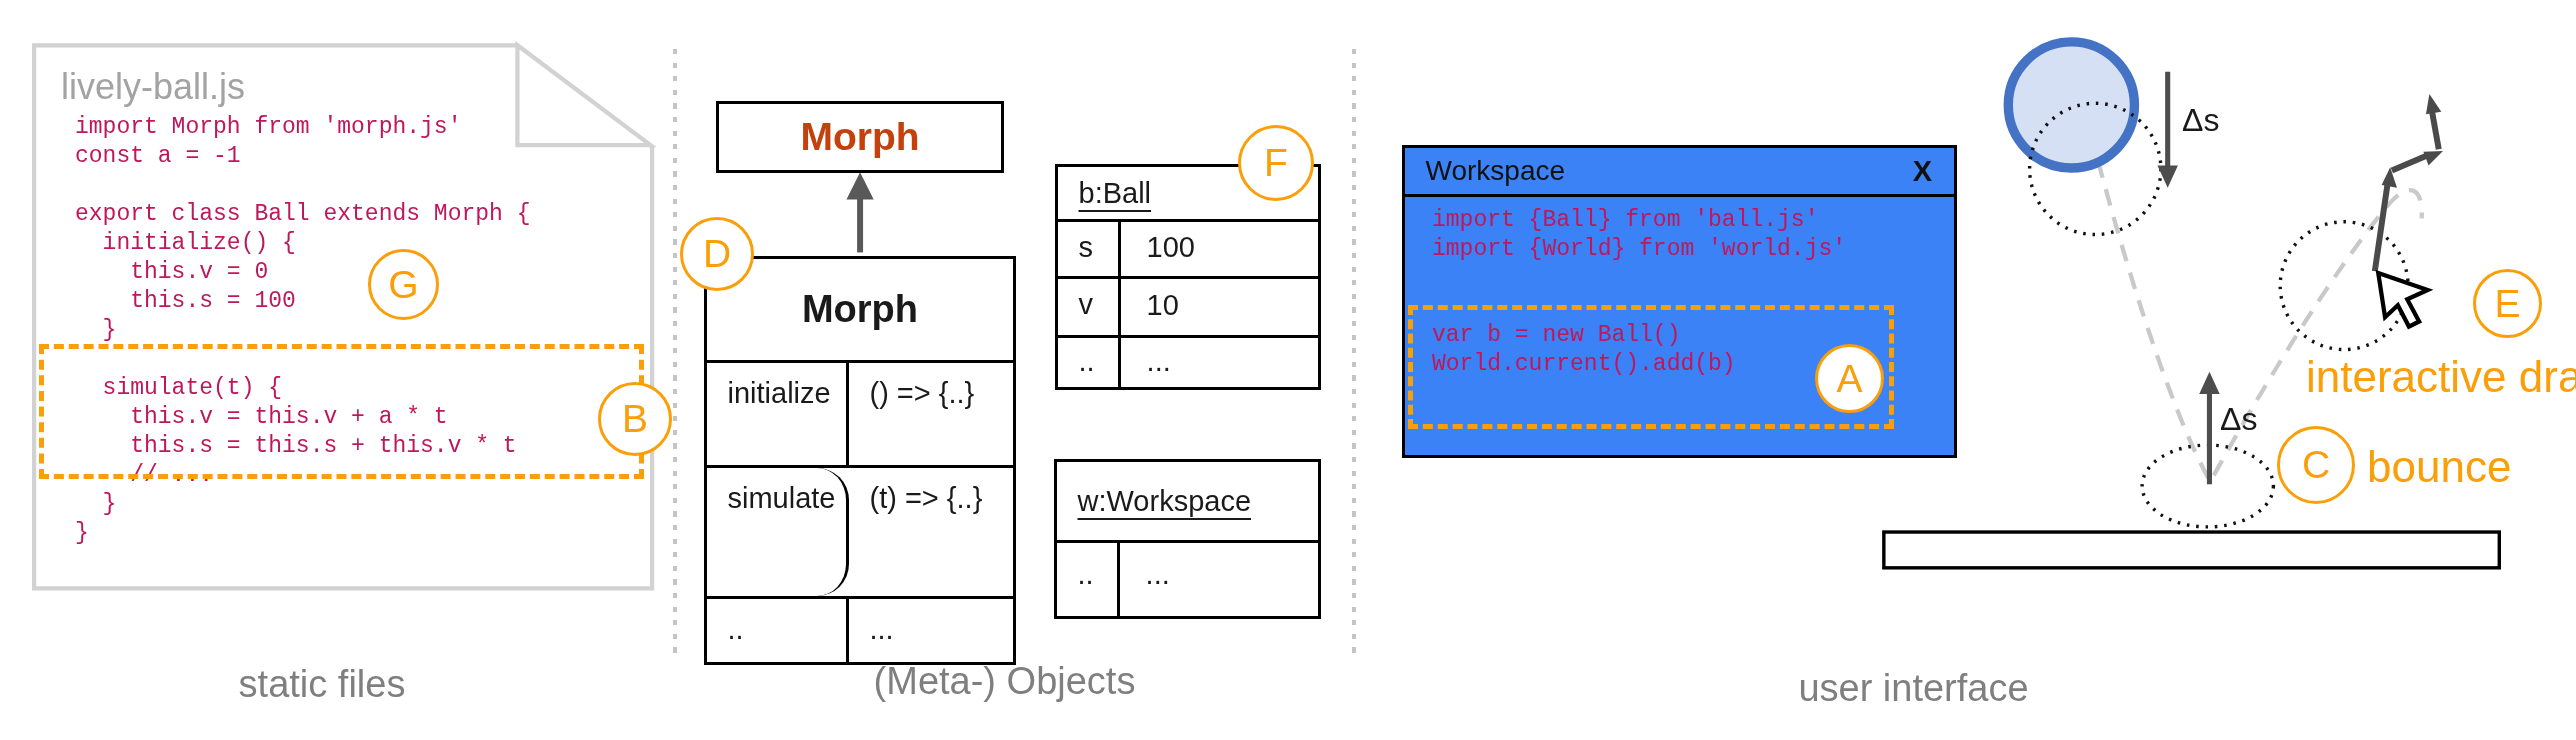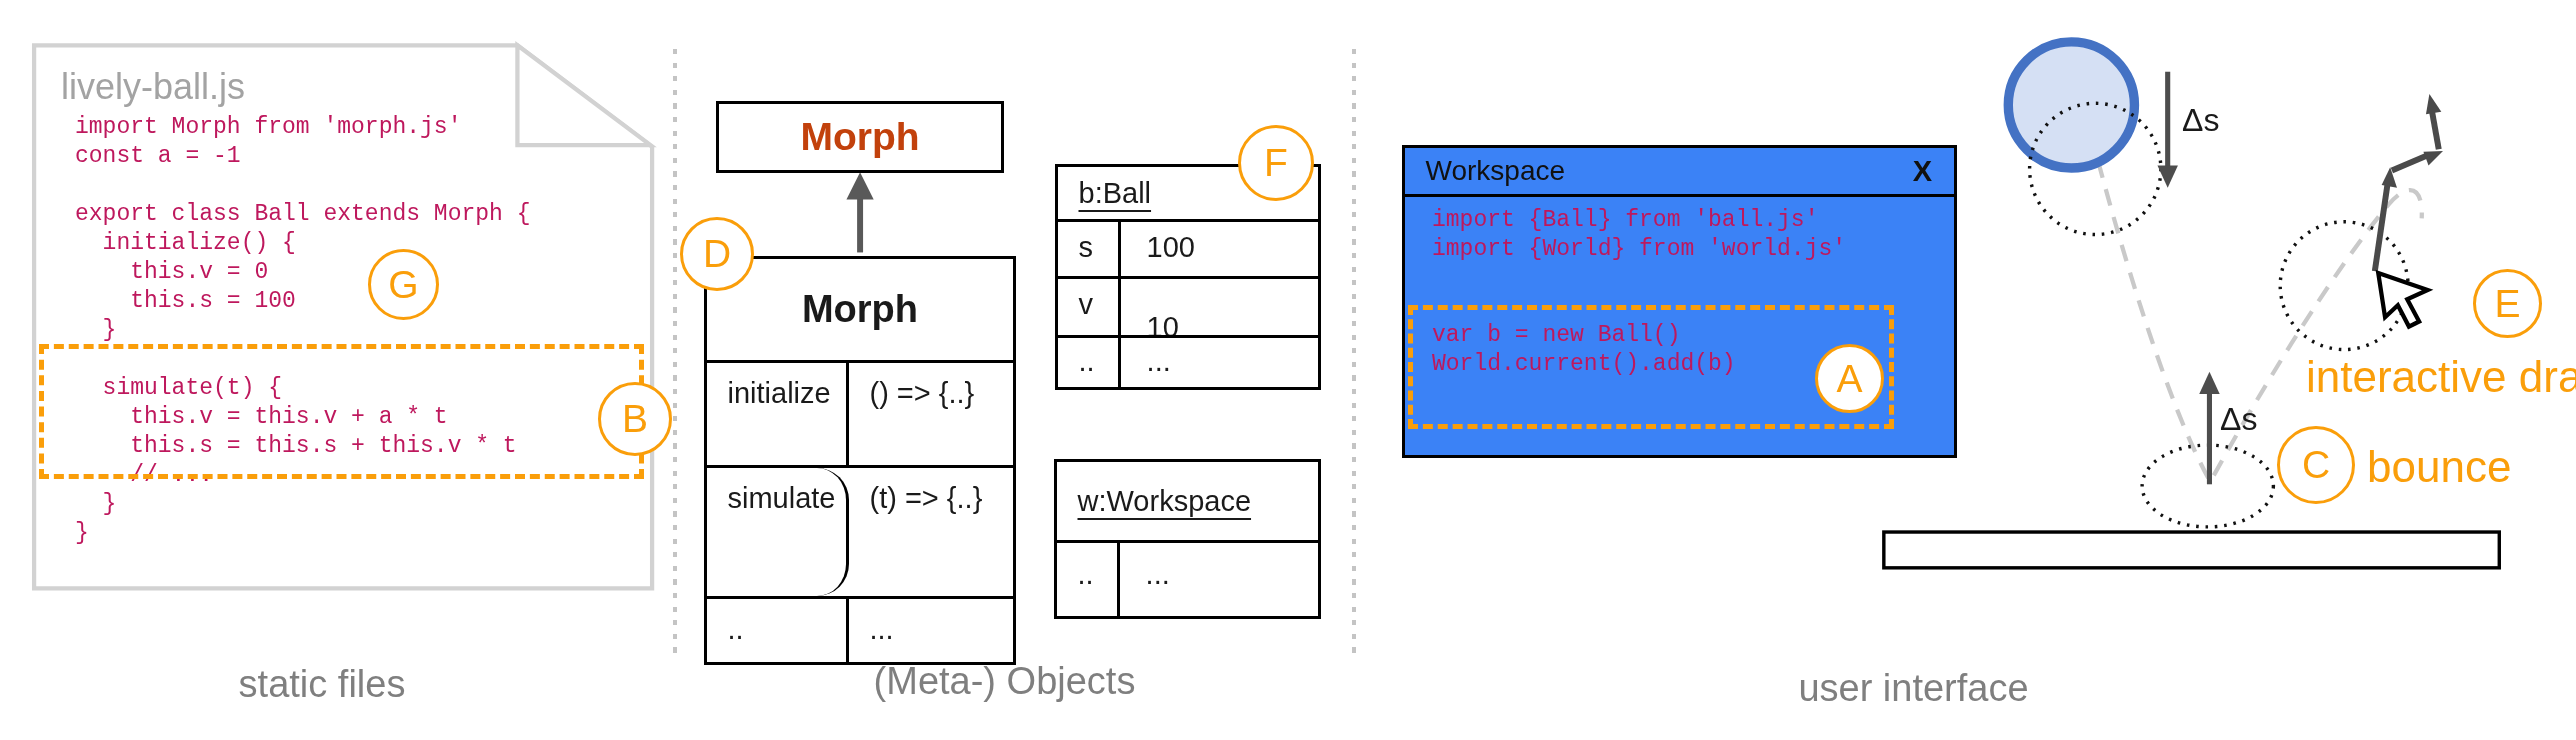--- a/index.html
+++ b/index.html
@@ -134,21 +134,21 @@
   </div>
 
   <div class="abs uml-table" style="left:1055px;top:164px;width:266px;height:226px;">
     <div class="obj-header" style="flex:0 0 52px;">b:Ball</div>
     <div class="uml-row" style="height:54px;">
       <div class="cell key" style="width:63px;padding-top:8.5px;">s</div>
       <div class="cell val" style="padding-top:8.5px;padding-left:25.6px;">100</div>
     </div>
     <div class="uml-row" style="height:56px;">
       <div class="cell key" style="width:63px;padding-top:8.5px;">v</div>
-      <div class="cell val" style="padding-top:16px;padding-left:25.6px;margin-top:16px;">10</div>
+      <div class="cell val" style="padding-top:10px;padding-left:25.6px;">10</div>
     </div>
     <div class="uml-row" style="flex:1 1 auto;">
       <div class="cell key" style="width:63px;padding-top:6.8px;">..</div>
       <div class="cell val" style="padding-top:6.8px;padding-left:25.6px;">...</div>
     </div>
   </div>
 
   <div class="abs uml-table" style="left:1054px;top:459px;width:267px;height:160px;">
     <div class="obj-header" style="flex:0 0 78px;">w:Workspace</div>
     <div class="uml-row" style="flex:1 1 auto;">

